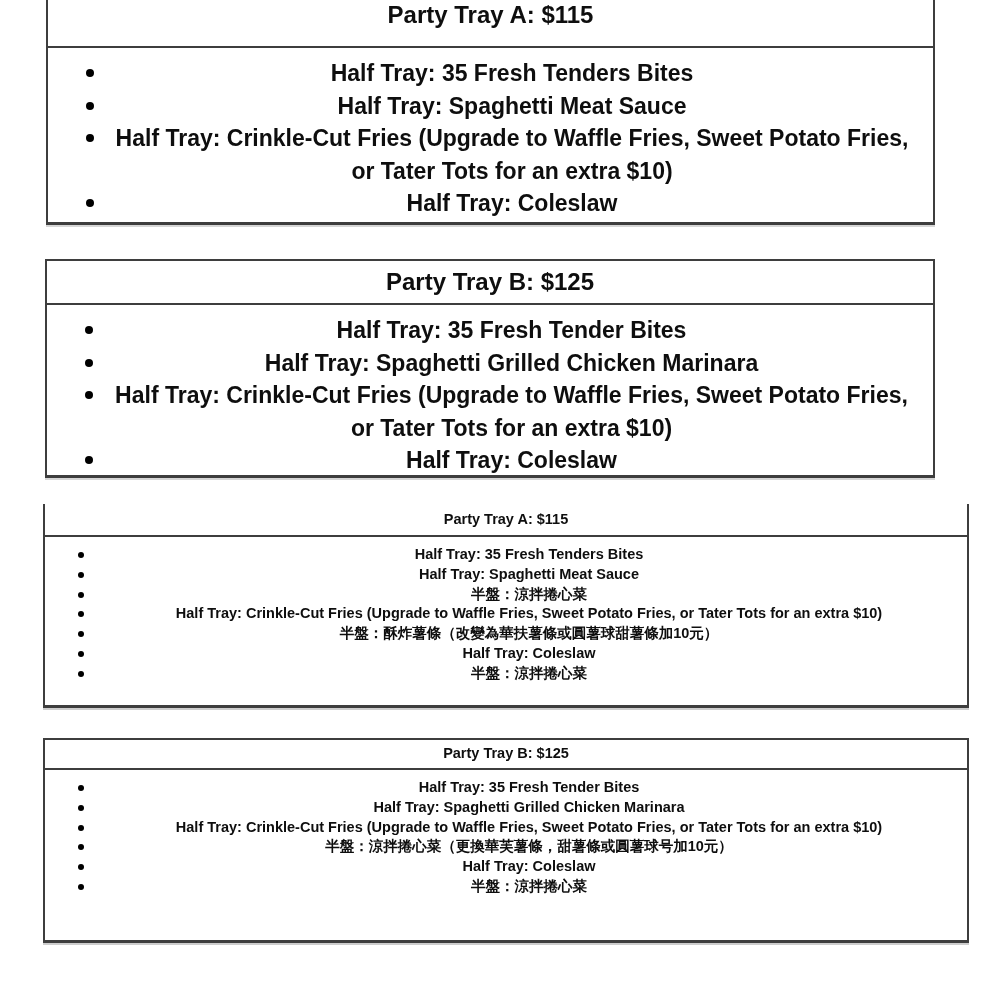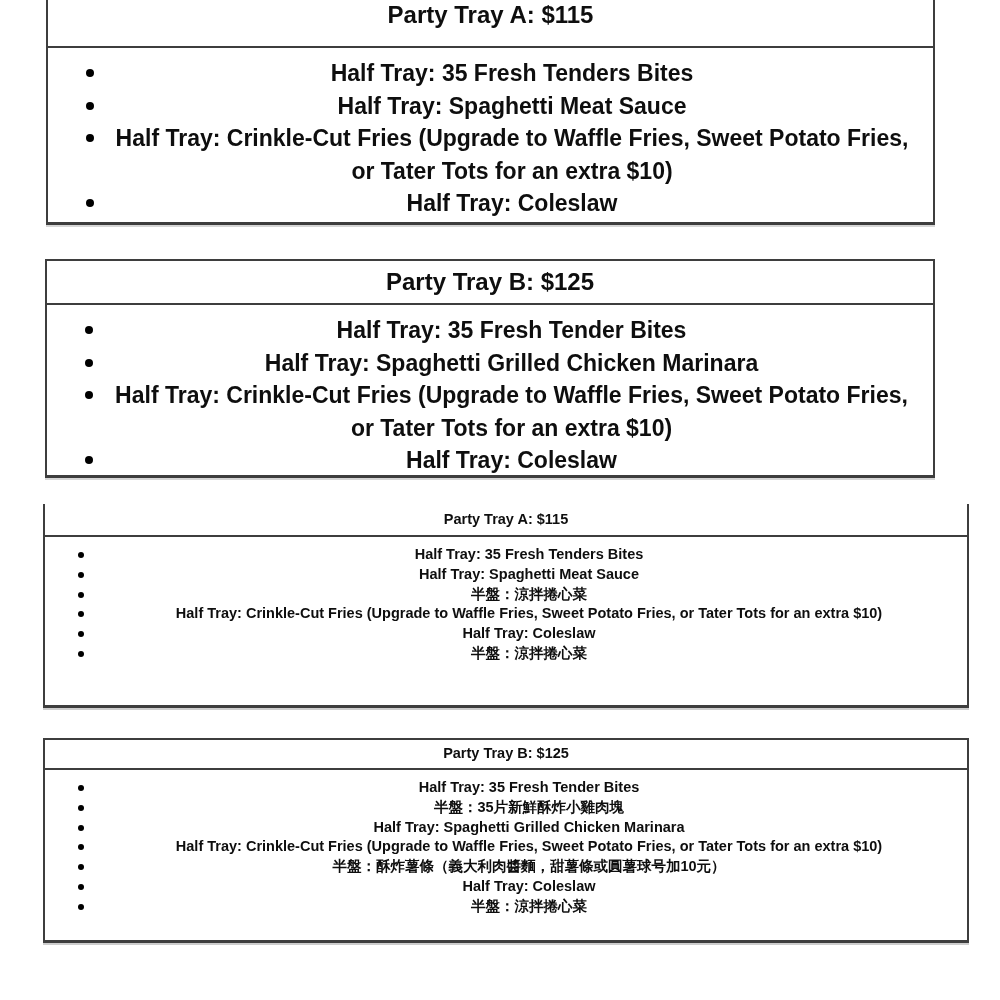--- a/index.html
+++ b/index.html
@@ -90,31 +90,31 @@
 
 <div class="card card-s" id="card3">
   <div class="hd">
     <span class="t">Party Tray A: $115</span>
   </div>
   <ul>
     <li><span class="bullet"></span><span>Half Tray: 35 Fresh Tenders Bites</span></li>
     <li><span class="bullet"></span><span>Half Tray: Spaghetti Meat Sauce</span></li>
     <li><span class="bullet"></span><span>半盤：涼拌捲心菜</span></li>
     <li><span class="bullet"></span><span>Half Tray: Crinkle-Cut Fries (Upgrade to Waffle Fries, Sweet Potato Fries, or Tater Tots for an extra $10)</span></li>
+    <li><span class="bullet"></span><span>半盤：酥炸薯條（改變為華扶薯條或圓薯球甜薯條加10元）</span></li>
     <li><span class="bullet"></span><span>Half Tray: Coleslaw</span></li>
     <li><span class="bullet"></span><span>半盤：涼拌捲心菜</span></li>
   </ul>
 </div>
 
 <div class="card card-s" id="card4">
   <div class="hd">
     <span class="t">Party Tray B: $125</span>
   </div>
   <ul>
     <li><span class="bullet"></span><span>Half Tray: 35 Fresh Tender Bites</span></li>
-    <li><span class="bullet"></span><span>半盤：35片新鮮酥炸小雞肉塊</span></li>
     <li><span class="bullet"></span><span>Half Tray: Spaghetti Grilled Chicken Marinara</span></li>
     <li><span class="bullet"></span><span>Half Tray: Crinkle-Cut Fries (Upgrade to Waffle Fries, Sweet Potato Fries, or Tater Tots for an extra $10)</span></li>
-    <li><span class="bullet"></span><span>半盤：酥炸薯條（義大利肉醬麵，甜薯條或圓薯球号加10元）</span></li>
+    <li><span class="bullet"></span><span>半盤：涼拌捲心菜（更換華芙薯條，甜薯條或圓薯球号加10元）</span></li>
     <li><span class="bullet"></span><span>Half Tray: Coleslaw</span></li>
     <li><span class="bullet"></span><span>半盤：涼拌捲心菜</span></li>
   </ul>
 </div>
 
 </body></html>

